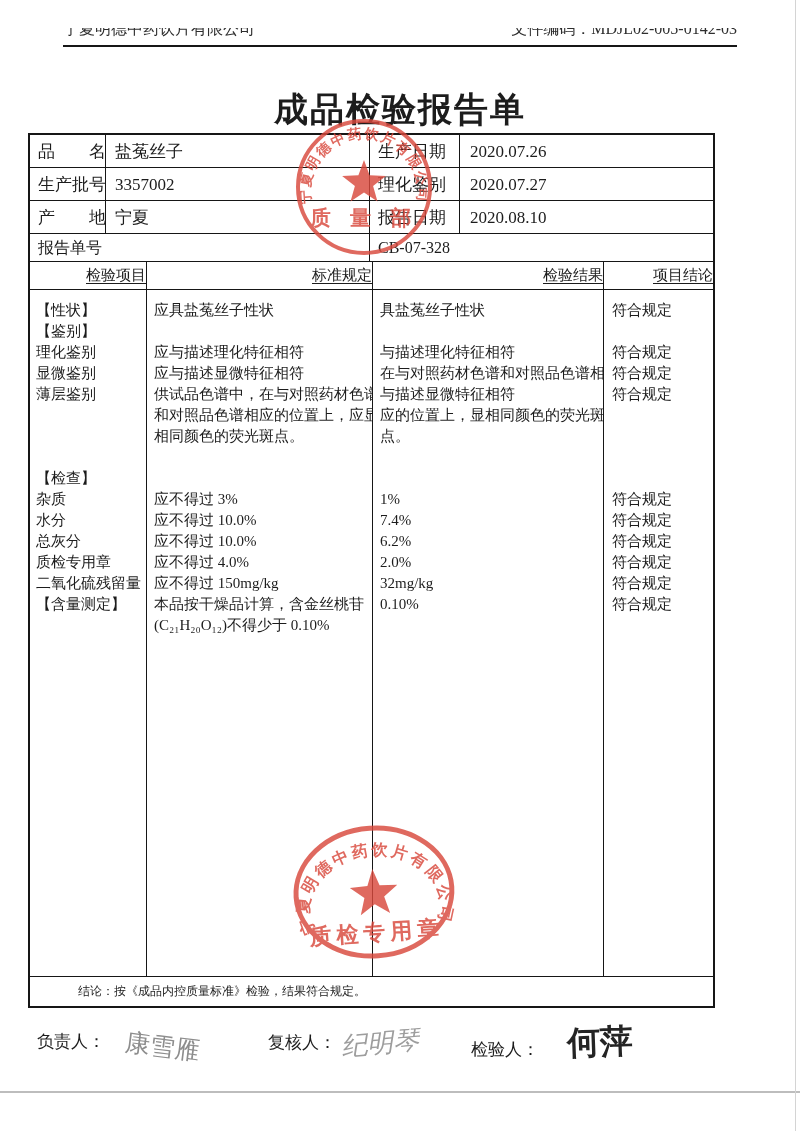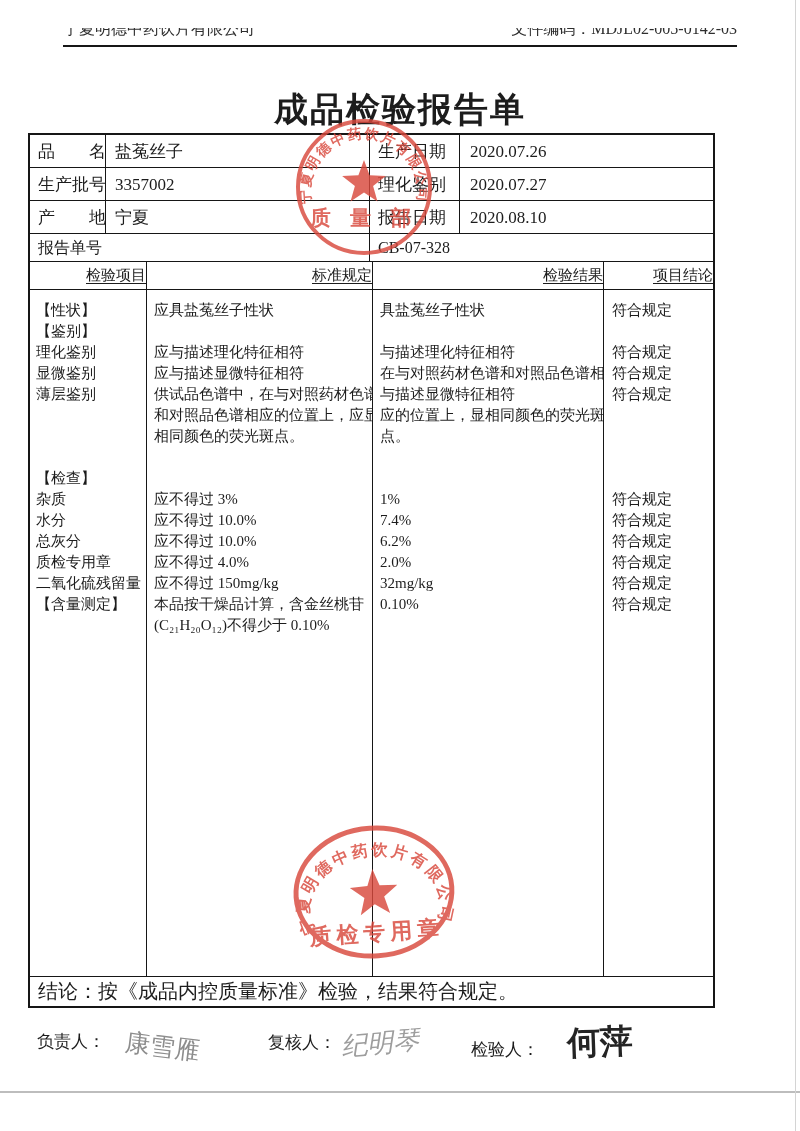--- a/index.html
+++ b/index.html
@@ -41,21 +41,21 @@
 
   .body-row { height:687px; }
   .body-col { padding-top:10px; }
   .bl { height:21px; line-height:21px; font-size:15px; white-space:nowrap; }
   .body-col.p1 .bl { padding-left:6px; }
   .body-col.p2 .bl { padding-left:7px; }
   .body-col.p3 .bl { padding-left:7px; }
   .body-col.p4 .bl { padding-left:8px; }
 
   .conclusion-row { height:29px; border-bottom:none; }
-  .conclusion-row .cell { width:683px; line-height:29px; font-size:20px; padding-left:8px; }
+  .conclusion-row .cell { width:683px; line-height:29px; font-size:12px; padding-left:8px;margin-left:40px; }
 
   
   .stamp { position:absolute; opacity:0.82; pointer-events:none; }
   .stamp-quality { left:289px; top:112px; }
   .stamp-qc { left:289px; top:822px; transform:rotate(-4deg); }
   .stamp text, .stamp textPath { font-family:"Liberation Serif","DejaVu Serif",serif; font-weight:bold; }
 
   
   .sign-row { position:absolute; left:28px; top:1018px; width:687px; height:70px; font-size:17px; }
   .sign-group { position:absolute; top:4px; white-space:nowrap; }

